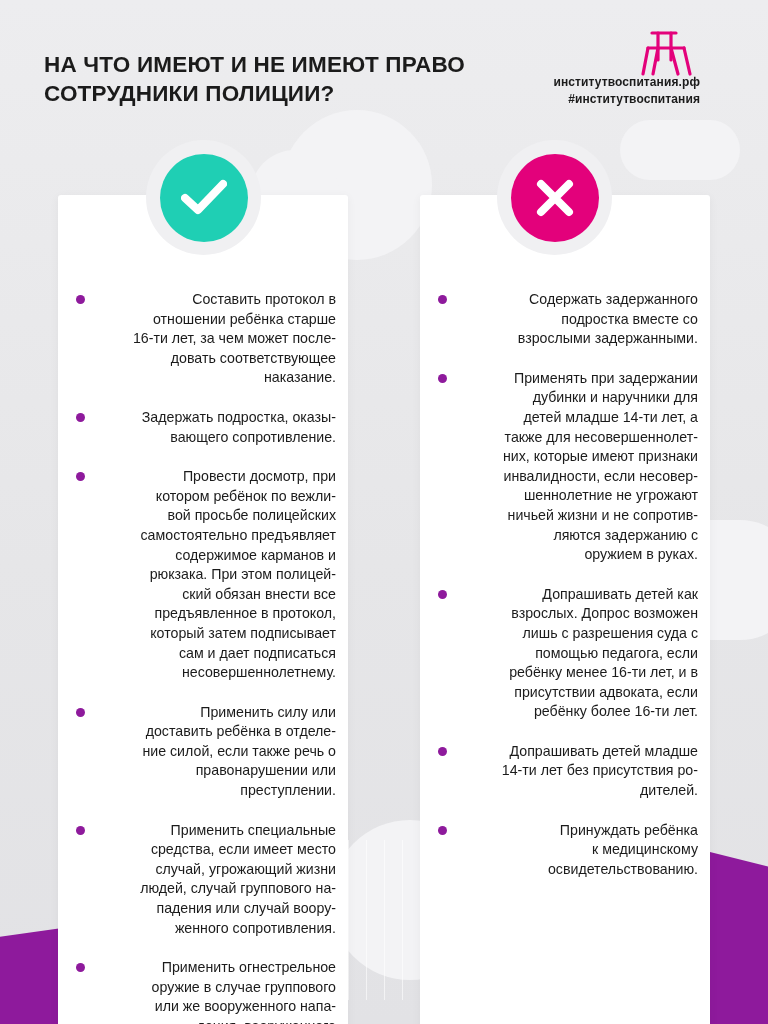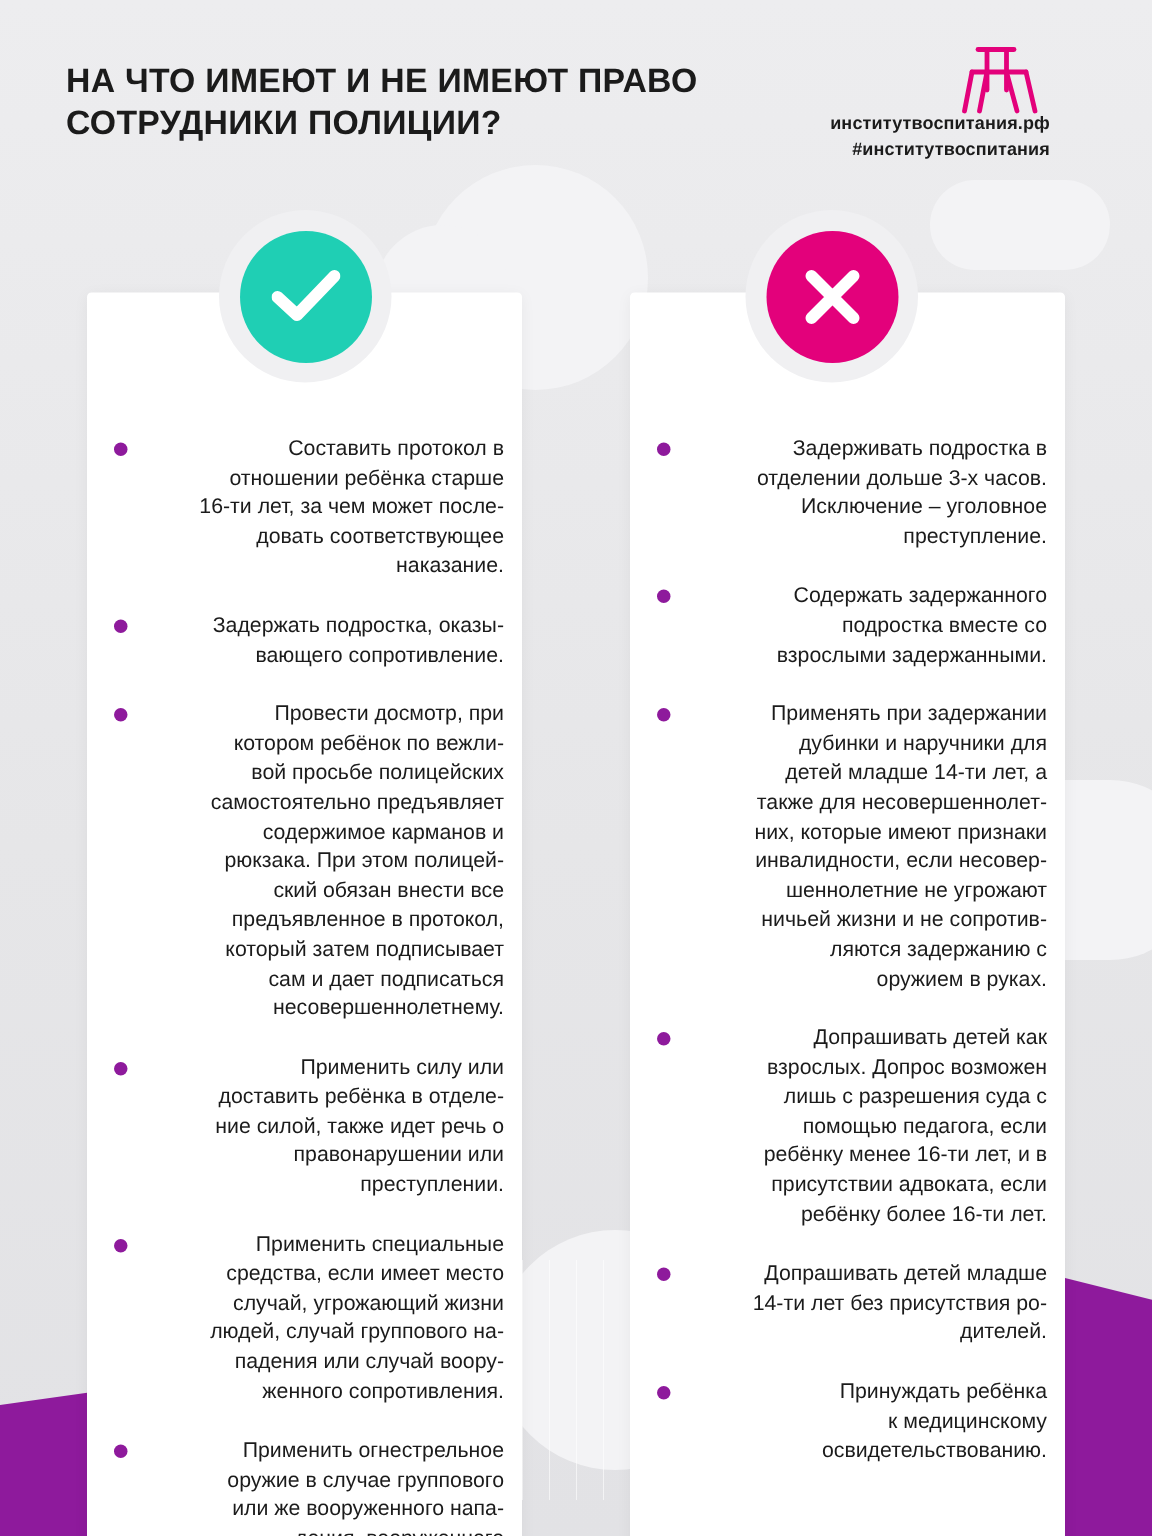--- a/index.html
+++ b/index.html
@@ -73,21 +73,21 @@
 
   
   .header {
     position: absolute;
     left: 0; top: 0;
     width: 740px;
     padding: 28px 40px 0 44px;
     box-sizing: border-box;
     display: flex;
     justify-content: space-between;
-    align-items: center;
+    align-items: flex-end;
     z-index: 5;
   }
   .title {
     font-size: 22.5px;
     font-weight: bold;
     color: #1b1b1b;
     line-height: 1.28;
     letter-spacing: .2px;
     text-transform: uppercase;
     max-width: 500px;
@@ -234,44 +234,40 @@
 самостоятельно предъявляет
 содержимое карманов и
 рюкзака. При этом полицей-
 ский обязан внести все
 предъявленное в протокол,
 который затем подписывает
 сам и дает подписаться
 несовершеннолетнему.</span></li>
     <li><span class="bullet"></span><span>Применить силу или
 доставить ребёнка в отделе-
-ние силой, также идет речь о
+ние силой, если также речь о
 правонарушении или
 преступлении.</span></li>
     <li><span class="bullet"></span><span>Применить специальные
 средства, если имеет место
 случай, угрожающий жизни
 людей, случай группового на-
 падения или случай воору-
 женного сопротивления.</span></li>
     <li><span class="bullet"></span><span>Применить огнестрельное
 оружие в случае группового
 или же вооруженного напа-
 дения, вооруженного
 сопротивления, при угрозе
 жизни людей.</span></li>
   </ul>
 </div>
 
 <div class="card right">
   <ul class="list right-list">
-    <li><span class="bullet"></span><span>Задерживать подростка в
-отделении дольше 3-х часов.
-Исключение – уголовное
-преступление.</span></li>
     <li><span class="bullet"></span><span>Содержать задержанного
 подростка вместе со
 взрослыми задержанными.</span></li>
     <li><span class="bullet"></span><span>Применять при задержании
 дубинки и наручники для
 детей младше 14-ти лет, а
 также для несовершеннолет-
 них, которые имеют признаки
 инвалидности, если несовер-
 шеннолетние не угрожают

